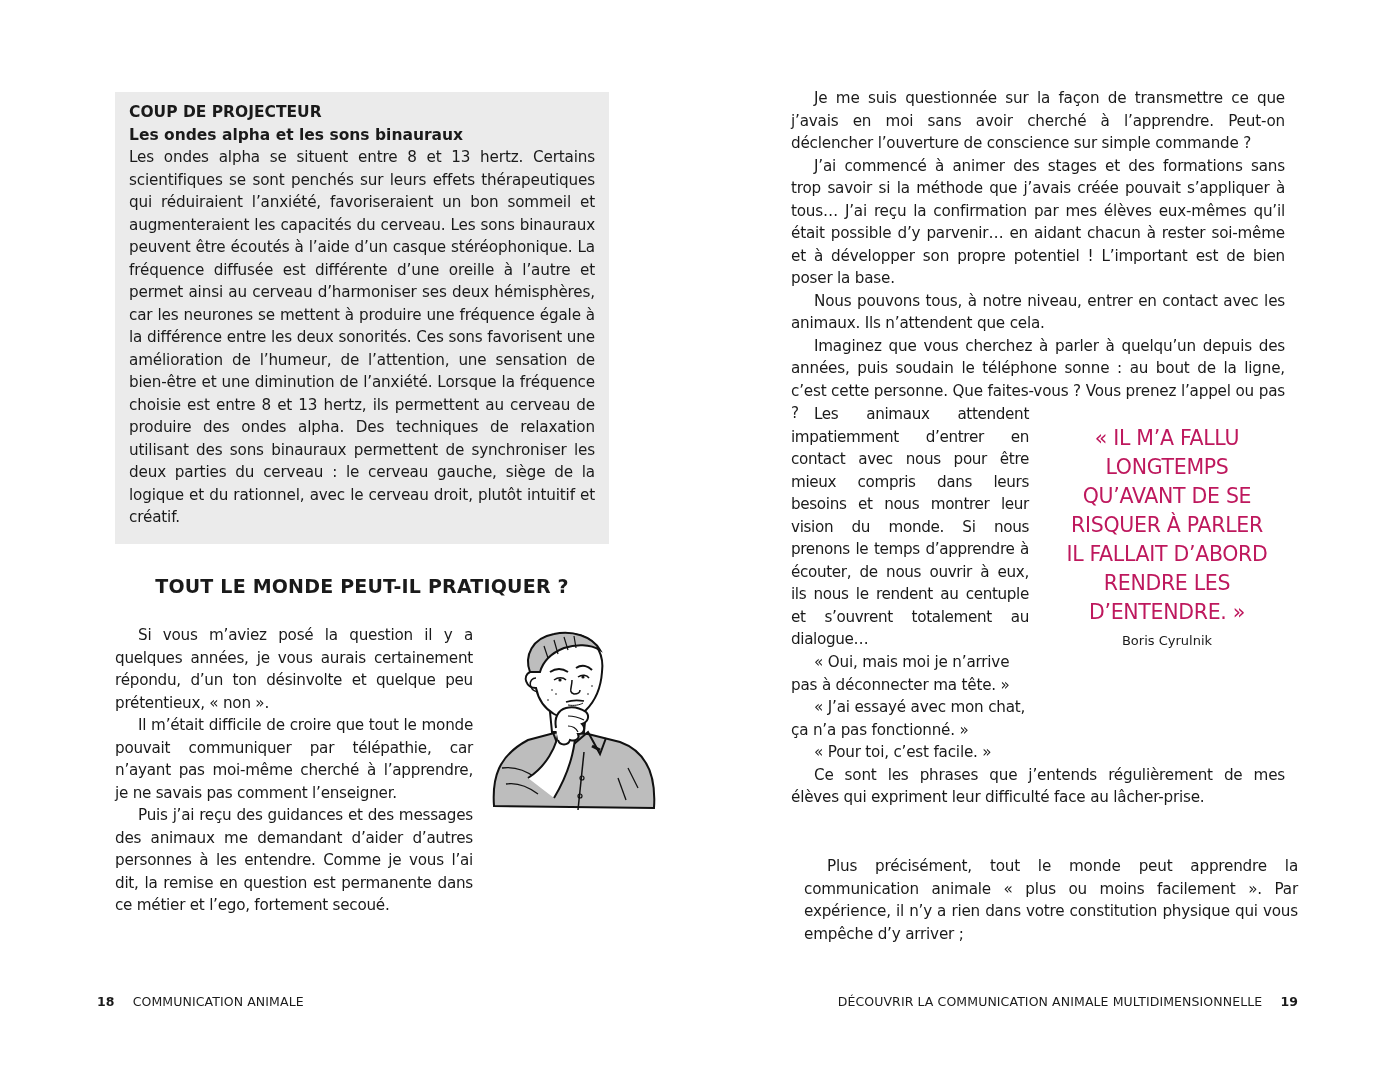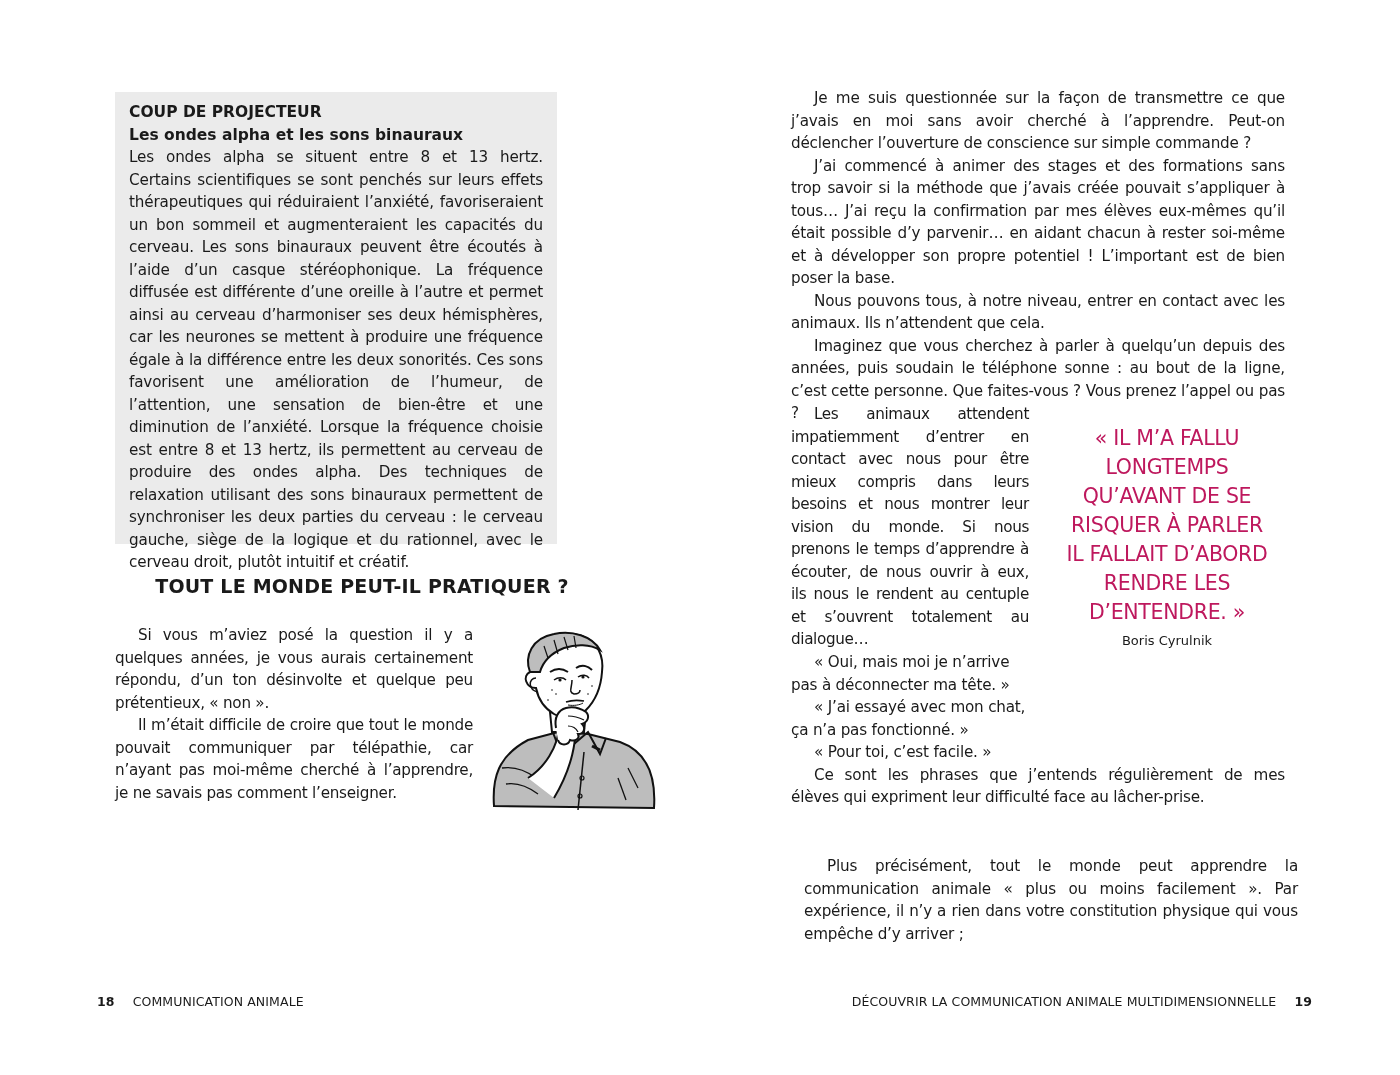--- a/index.html
+++ b/index.html
@@ -5,21 +5,21 @@
     html, body { margin: 0; padding: 0; background: #ffffff; }
     body {
       width: 1400px; height: 1075px; position: relative; overflow: hidden;
       font-family: "DejaVu Sans", sans-serif; color: #1a1a1a;
     }
     .page { position: absolute; top: 0; height: 1075px; }
     .page-left { left: 0; width: 700px; }
     .page-right { left: 700px; width: 700px; }
 
     .callout {
-      position: absolute; left: 115px; top: 92px; width: 442px; height: 452px;
+      position: absolute; left: 115px; top: 92px; width: 494px; height: 452px;
       background: #ebebeb; box-sizing: border-box; padding: 9px 14px 0 14px;
     }
     .callout-kicker { font-weight: bold; font-size: 15.5px; line-height: 22.5px; }
     .callout-title { font-weight: bold; font-size: 15.5px; line-height: 22.5px; }
     .callout-body {
       font-size: 15.2px; line-height: 22.5px; text-align: justify;
       letter-spacing: -0.15px;
     }
 
     .section-heading {
@@ -61,41 +61,42 @@
     }
     .pull-quote-text {
       font-family: "DejaVu Sans", sans-serif; font-size: 20.5px; line-height: 29px;
       font-weight: normal; color: #be185d; letter-spacing: -0.3px;
     }
     .pull-quote-text span { display: block; }
     .pull-quote-author { font-size: 13px; margin-top: 6px; color: #1a1a1a; }
 
     .footer { position: absolute; top: 994px; font-size: 12.5px; letter-spacing: 0.1px; }
     .footer-left { left: 97px; }
-    .footer-right { right: 88px; text-align: right; }
+    .footer-right { right: 102px; text-align: right; }
     .folio { font-weight: bold; }
     .running-head { font-weight: normal; }
     .footer-left .folio { margin-right: 14px; }
     .footer-right .folio { margin-left: 14px; }
   </style>
 </head>
 <body>
 
 <div class="page page-left">
   <div class="callout">
     <div class="callout-kicker">COUP DE PROJECTEUR</div>
     <div class="callout-title">Les ondes alpha et les sons binauraux</div>
     <div class="callout-body">Les ondes alpha se situent entre 8 et 13 hertz. Certains scientifiques se sont penchés sur leurs effets thérapeutiques qui réduiraient l’anxiété, favoriseraient un bon sommeil et augmenteraient les capacités du cerveau. Les sons binauraux peuvent être écoutés à l’aide d’un casque stéréophonique. La fréquence diffusée est différente d’une oreille à l’autre et permet ainsi au cerveau d’harmoniser ses deux hémisphères, car les neurones se mettent à produire une fréquence égale à la différence entre les deux sonorités. Ces sons favorisent une amélioration de l’humeur, de l’attention, une sensation de bien-être et une diminution de l’anxiété. Lorsque la fréquence choisie est entre 8 et 13 hertz, ils permettent au cerveau de produire des ondes alpha. Des techniques de relaxation utilisant des sons binauraux permettent de synchroniser les deux parties du cerveau : le cerveau gauche, siège de la logique et du rationnel, avec le cerveau droit, plutôt intuitif et créatif.</div>
   </div>
 
   <div class="section-heading">TOUT LE MONDE PEUT-IL PRATIQUER ?</div>
 
   <div class="left-text">
     <p class="para">Si vous m’aviez posé la question il y a quelques années, je vous aurais certainement répondu, d’un ton désinvolte et quelque peu prétentieux, « non ».</p>
     <p class="para">Il m’était difficile de croire que tout le monde pouvait communiquer par télépathie, car n’ayant pas moi-même cherché à l’apprendre, je ne savais pas comment l’enseigner.</p>
+    <p class="para">Puis j’ai reçu des guidances et des messages des animaux me demandant d’aider d’autres personnes à les entendre. Comme je vous l’ai dit, la remise en question est permanente dans ce métier et l’ego, fortement secoué.</p>
   </div>
 
   <div class="illustration">
     <svg width="172" height="186" viewBox="0 0 172 186" xmlns="http://www.w3.org/2000/svg">
 
       <path d="M6 178 C4 150 10 128 40 112 L70 104 L100 106 L132 114 C160 124 168 150 166 180 Z" fill="#bdbdbd" stroke="#111" stroke-width="2"></path>
 
       <path d="M64 102 L74 128 L86 116 L100 104 L112 126 L118 110" fill="none" stroke="#111" stroke-width="2"></path>
       <path d="M68 116 L76 124" stroke="#111" stroke-width="3"></path>
       <path d="M104 118 L112 122" stroke="#111" stroke-width="3"></path>

